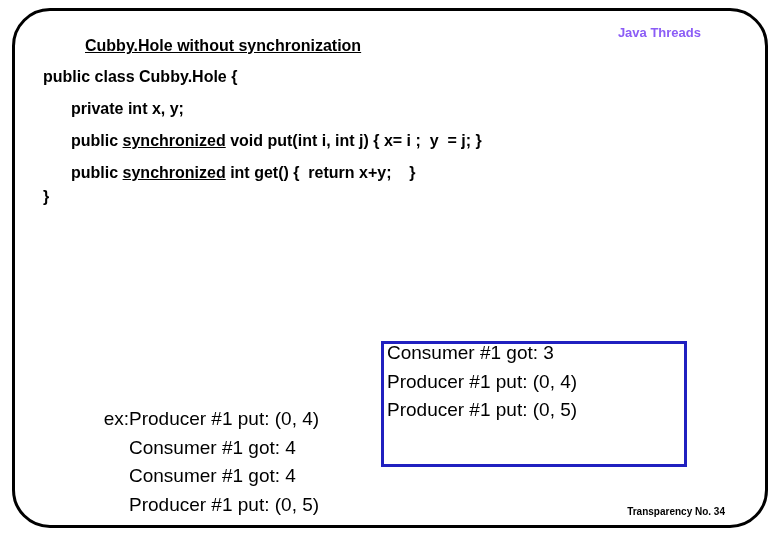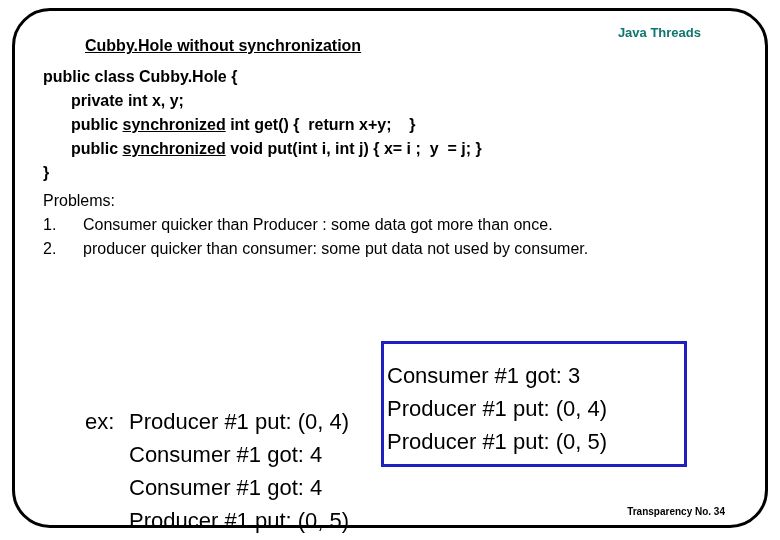--- a/index.html
+++ b/index.html
@@ -20,21 +20,21 @@
     border: 3px solid #000;
     border-radius: 38px;
     padding: 0;
   }
   .header-right {
     position: absolute;
     top: 14px;
     right: 64px;
     font-size: 13px;
     font-weight: bold;
-    color: #0f766e;
+    color: #8b5cf6;
   }
   .subtitle {
     position: absolute;
     top: 26px;
     left: 70px;
     font-size: 16px;
     font-weight: bold;
     text-decoration: underline;
     color: #000;
   }
@@ -43,40 +43,41 @@
     top: 54px;
     left: 28px;
     right: 20px;
     font-size: 16px;
     color: #000;
     line-height: 1.5;
     font-weight: bold;
   }
   .code-line { white-space: pre; }
   .sync { text-decoration: underline; }
-  .indent1 { padding-left: 28px; }
+  .indent1 { padding-left: 28px; margin-top: 8px; }
   .problems { margin-top: 4px; font-weight: normal; }
   .problems div { font-weight: normal; }
   .list-row { display: flex; }
   .list-num { width: 40px; flex-shrink: 0; }
   .list-body { flex: 1; }
   .ex-row { display: flex; }
   .ex-label { width: 44px; flex-shrink: 0; }
   .left-col {
     position: absolute;
     top: 394px;
     left: 70px;
-    font-size: 22px;
+    font-size: 19px;
     line-height: 1.5;
+    text-align: right;
   }
   .right-col {
     position: absolute;
-    top: 348px;
+    top: 328px;
     left: 372px;
-    font-size: 22px;
+    font-size: 19px;
     line-height: 1.5;
     width: 290px;
   }
   .right-box {
     position: absolute;
     top: 330px;
     left: 366px;
     width: 306px;
     height: 126px;
     border: 3px solid #2020c0;
@@ -95,35 +96,24 @@
 
 <div class="slide-frame">
 
   <div class="header-right">Java Threads</div>
 
   <div class="subtitle">Cubby.Hole without synchronization</div>
 
   <div class="content">
     <div class="code-line">public class Cubby.Hole {</div>
     <div class="code-line indent1">private int x, y;</div>
+    <div class="code-line indent1"><span>public </span><span class="sync">synchronized</span><span> void put(int i, int j) { x= i ;  y  = j; }</span></div>
     <div class="code-line indent1"><span>public </span><span class="sync">synchronized</span><span> int get() {  return x+y;    }</span></div>
-    <div class="code-line indent1"><span>public </span><span class="sync">synchronized</span><span> void put(int i, int j) { x= i ;  y  = j; }</span></div>
     <div class="code-line">}</div>
 
-    <div class="problems">
-      <div>Problems:</div>
-      <div class="list-row">
-        <div class="list-num">1.</div>
-        <div class="list-body">Consumer quicker than Producer : some data got more than once.</div>
-      </div>
-      <div class="list-row">
-        <div class="list-num">2.</div>
-        <div class="list-body">producer quicker than consumer: some put data not used by consumer.</div>
-      </div>
-    </div>
   </div>
 
   <div class="left-col">
     <div class="ex-row">
       <div class="ex-label">ex:</div>
       <div>Producer #1   put:  (0, 4)</div>
     </div>
     <div class="ex-row">
         <div class="ex-label"></div>
         <div>Consumer #1 got: 4</div>

